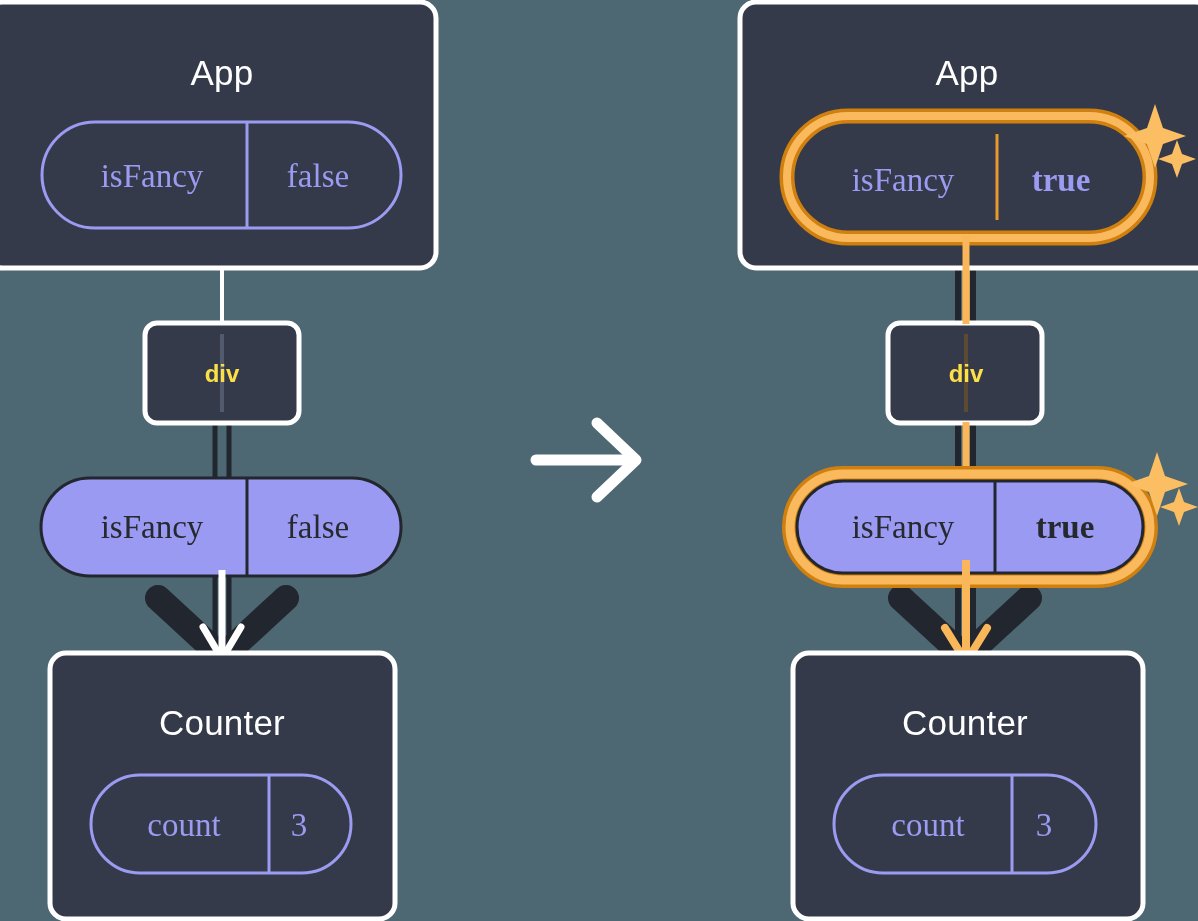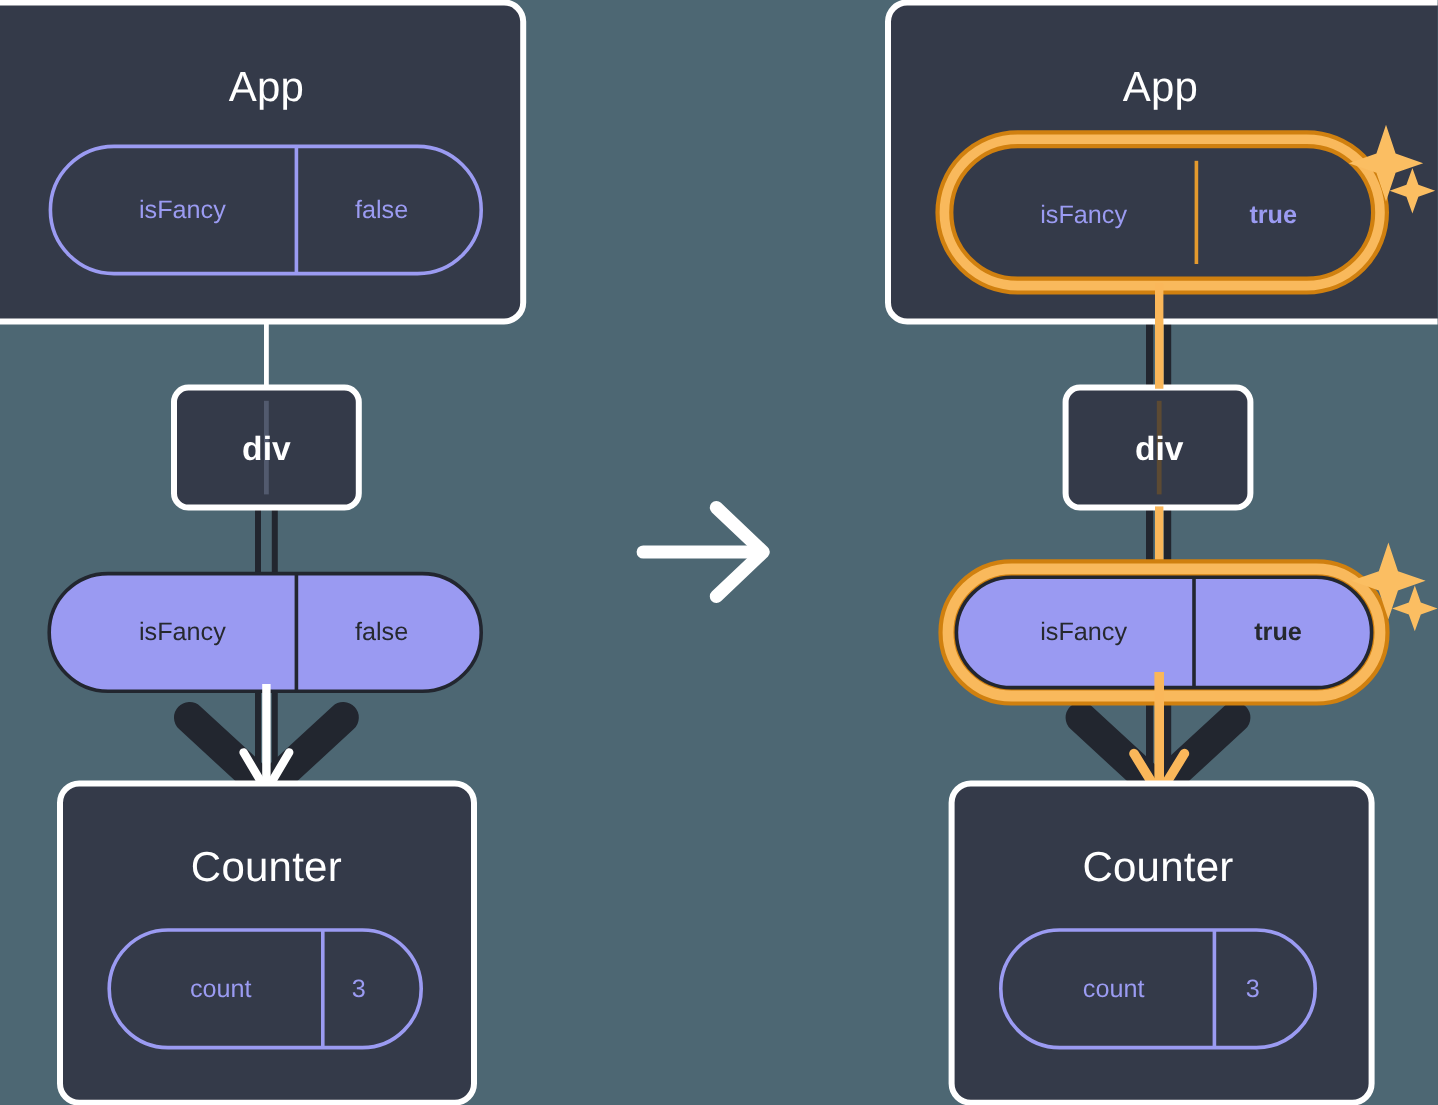--- a/index.html
+++ b/index.html
@@ -11,27 +11,27 @@
     position:relative;
   }
   #stage{position:absolute;inset:0;padding-left:31px;}
   svg.layer{position:absolute;left:0;top:0;width:1198px;height:921px;}
   .txt{position:absolute;white-space:nowrap;pointer-events:none;}
   .box-title{
     color:#ffffff;font-size:35px;letter-spacing:.2px;
     transform:translate(-50%,-50%);
   }
   .pill-label{
-    font-size:21px;transform:translate(-50%,-50%);
+    font-size:33px;transform:translate(-50%,-50%);font-family:Liberation Serif, serif;
   }
   .pill-label.outline{color:#9b9bf2;}
   .pill-label.filled{color:#26292e;}
   .pill-label.bold{font-weight:bold;}
   .node-label{
-    color:#ffffff;font-size:28px;font-weight:bold;
+    color:#fde047;font-size:24px;font-weight:bold;
     transform:translate(-50%,-50%);
   }
 </style>
 </head>
 <body>
 
 <div id="stage">
 
   <svg class="layer" viewBox="0 0 1198 921" xmlns="http://www.w3.org/2000/svg">
 

